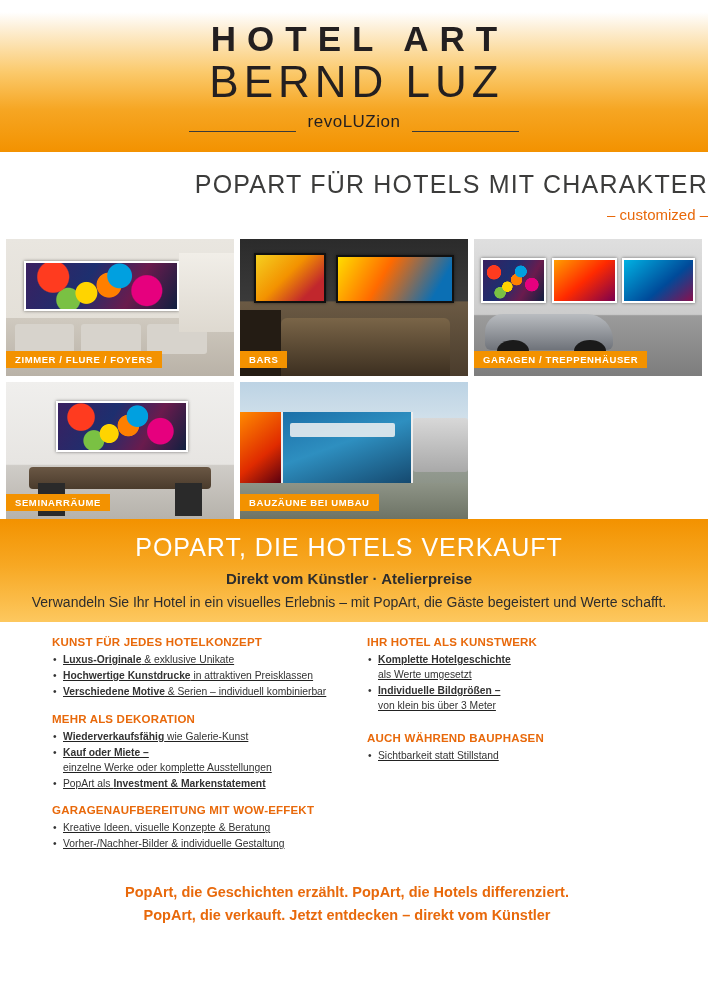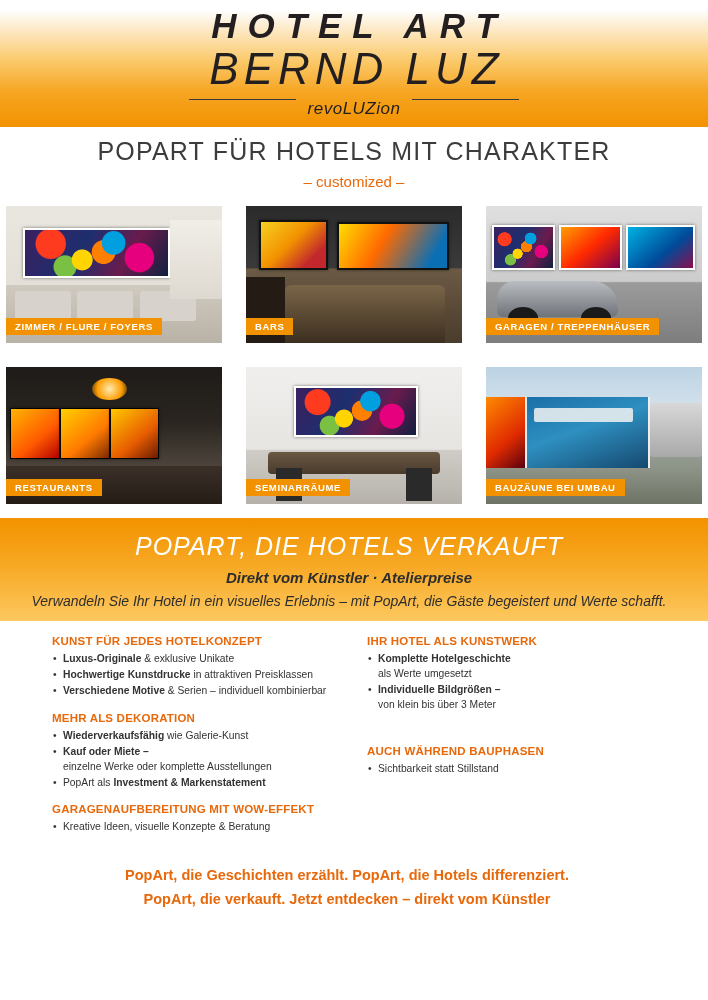--- a/index.html
+++ b/index.html
@@ -11,90 +11,89 @@
     width: 708px;
     height: 1000px;
     font-family: "Liberation Sans", sans-serif;
     color: #222;
     overflow: hidden;
     position: relative;
   }
 
   
   .header {
-    height: 127px;
+    height: 152px;
     background: linear-gradient(180deg, #ffffff 0%, #ffffff 8%, #fdf0d9 18%, #fbc96a 48%, #f6a623 72%, #f39200 100%);
     position: relative;
     display: flex;
     flex-direction: column;
     align-items: center;
     justify-content: center;
-    font-style: italic;
   }
   .logo-top {
     font-size: 35px;
     letter-spacing: 11px;
     font-weight: bold;
     color: #231f20;
     line-height: 1;
     margin-bottom: 4px;
     padding-left: 11px;
   }
   .logo-main {
     font-size: 44px;
     letter-spacing: 5px;
     color: #231f20;
     line-height: 1;
     font-weight: 300;
     padding-left: 5px;
   }
   .logo-sub-wrap {
     display: flex;
-    align-items: flex-start;
+    align-items: flex-end;
     margin-top: 8px;
     width: 330px;
     justify-content: center;
   }
   .logo-rule {
     flex: 1;
     height: 1px;
     background: #3a3a3a;
   }
   .logo-sub {
     font-size: 17px;
     color: #231f20;
     padding: 0 12px;
     letter-spacing: 0.5px;
   }
 
   
   .band-white {
     background: #ffffff;
-    text-align: center;
-    padding-top: 10px;
+    text-align: right;
+    padding-top: 18px;
     padding-bottom: 8px;
   }
   .band-title {
     font-size: 25px;
     letter-spacing: 1.2px;
     color: #3c3c3b;
     font-weight: 400;
   }
   .band-sub {
     font-size: 15px;
     color: #e8690b;
     margin-top: 7px;
     font-weight: 400;
   }
 
   
   .grid {
     display: grid;
     grid-template-columns: repeat(3, 1fr);
-    gap: 24px;
+    gap: 6px;
     padding: 8px 6px 0 6px;
   }
   .tile {
     position: relative;
     height: 137px;
     overflow: hidden;
     background: #cfcfcf;
   }
   .tile-label {
     position: absolute;
@@ -119,25 +118,24 @@
       radial-gradient(circle at 62% 28%, #00a0e0 0 12%, transparent 13%),
       radial-gradient(circle at 80% 60%, #e6007e 0 12%, transparent 13%),
       radial-gradient(circle at 28% 80%, #7ac143 0 10%, transparent 11%),
       radial-gradient(circle at 55% 48%, #ff7f00 0 14%, transparent 15%),
       linear-gradient(120deg, #3a2060, #1d2f6f 40%, #6a1b4d 70%, #102040);
     box-shadow: 0 0 3px rgba(0,0,0,.5);
   }
 
   
   .promo {
-    margin-top: 14px;
+    margin-top: 0;
     background: linear-gradient(180deg, #f39200 0%, #f7a823 45%, #fdc85f 100%);
     text-align: center;
     padding: 14px 20px 12px 10px;
-    font-style: italic;
   }
   .promo-title {
     font-size: 25px;
     letter-spacing: 1px;
     color: #ffffff;
     font-weight: 400;
   }
   .promo-sub {
     font-size: 15px;
     color: #2d2d2d;
@@ -162,20 +160,21 @@
     color: #e8690b;
     font-weight: bold;
     font-size: 11.5px;
     letter-spacing: 0.2px;
     margin-bottom: 5px;
   }
   ul.bullets {
     list-style: none;
     margin: 0;
     padding: 0;
+    text-decoration: underline;
   }
   ul.bullets > li {
     position: relative;
     padding-left: 11px;
     font-size: 10.3px;
     line-height: 1.45;
     color: #333;
     margin-bottom: 1px;
   }
   ul.bullets > li:before {
@@ -260,34 +259,20 @@
            background:linear-gradient(140deg,#ff9e00,#ff2a00 50%,#7a004f);"></div>
       <div class="art" style="left:65%;top:14%;width:30%;height:30%;border:2px solid #fff;
            background:linear-gradient(140deg,#00b2e3,#004a99 60%,#8a0f4d);"></div>
       <div style="position:absolute;left:5%;top:55%;width:56%;height:26%;background:linear-gradient(180deg,#b9bcc0,#6f737a);border-radius:18px 26px 6px 6px"></div>
       <div style="position:absolute;left:10%;top:74%;width:14%;height:16%;background:#1a1a1a;border-radius:50%"></div>
       <div style="position:absolute;left:44%;top:74%;width:14%;height:16%;background:#1a1a1a;border-radius:50%"></div>
     </div>
     <div class="tile-label">GARAGEN / TREPPENHÄUSER</div>
   </div>
 
-  <div class="tile">
-    <div class="tile-inner">
-      <div class="wall" style="background:linear-gradient(180deg,#1e1b18 0%,#2a2520 40%,#4a423a 70%,#6a5c4c 100%)"></div>
-      <div class="art" style="left:2%;top:30%;width:22%;height:36%;border:1px solid #000;
-           background:linear-gradient(140deg,#ffb400,#ff5a00 60%,#b40000);"></div>
-      <div class="art" style="left:25%;top:30%;width:22%;height:36%;border:1px solid #000;
-           background:linear-gradient(140deg,#ffd000,#ff7a00 60%,#7a2a00);"></div>
-      <div class="art" style="left:48%;top:30%;width:22%;height:36%;border:1px solid #000;
-           background:linear-gradient(140deg,#ffc800,#e85d00 60%,#6a1b00);"></div>
-      <div style="position:absolute;left:40%;top:8%;width:16%;height:16%;background:radial-gradient(circle,#ffeab0,#ff9d00 60%,rgba(255,140,0,0));border-radius:50%"></div>
-      <div style="position:absolute;left:0;top:72%;width:100%;height:28%;background:linear-gradient(180deg,#3b3028,#241c16)"></div>
-    </div>
-    <div class="tile-label">RESTAURANTS</div>
-  </div>
 
   <div class="tile">
     <div class="tile-inner">
       <div class="wall" style="background:linear-gradient(180deg,#f0efed 0%,#e7e5e2 60%,#cfccc7 61%,#b6b2ab 100%)"></div>
       <div class="art" style="left:22%;top:14%;width:56%;height:34%;border:2px solid #fff"></div>
       <div style="position:absolute;left:10%;top:62%;width:80%;height:16%;background:linear-gradient(180deg,#6a5744,#4a3b2c);border-radius:4px"></div>
       <div style="position:absolute;left:14%;top:74%;width:12%;height:24%;background:#2a2a2a"></div>
       <div style="position:absolute;left:74%;top:74%;width:12%;height:24%;background:#2a2a2a"></div>
     </div>
     <div class="tile-label">SEMINARRÄUME</div>
@@ -332,36 +317,37 @@
         <li><span class="b">Wiederverkaufsfähig</span><span> wie Galerie-Kunst</span></li>
         <li><span class="b">Kauf oder Miete –</span><span class="sub-line">einzelne Werke oder komplette Ausstellungen</span></li>
         <li><span>PopArt als </span><span class="b">Investment &amp; Markenstatement</span></li>
       </ul>
     </div>
 
     <div class="blk">
       <div class="blk-title">GARAGENAUFBEREITUNG MIT WOW-EFFEKT</div>
       <ul class="bullets">
         <li><span>Kreative Ideen, visuelle Konzepte &amp; Beratung</span></li>
+        <li><span>Vorher-/Nachher-Bilder &amp; individuelle Gestaltung</span></li>
       </ul>
     </div>
 
   </div>
 
   <div class="col">
 
     <div class="blk">
       <div class="blk-title">IHR HOTEL ALS KUNSTWERK</div>
       <ul class="bullets">
         <li><span class="b">Komplette Hotelgeschichte</span><span class="sub-line">als Werte umgesetzt</span></li>
         <li><span class="b">Individuelle Bildgrößen –</span><span class="sub-line">von klein bis über 3 Meter</span></li>
       </ul>
     </div>
 
-    <div class="blk" style="margin-top:32px">
+    <div class="blk" style="margin-top:18px">
       <div class="blk-title">AUCH WÄHREND BAUPHASEN</div>
       <ul class="bullets">
         <li><span>Sichtbarkeit statt Stillstand</span></li>
       </ul>
     </div>
 
   </div>
 </div>
 
 <div class="claim">

